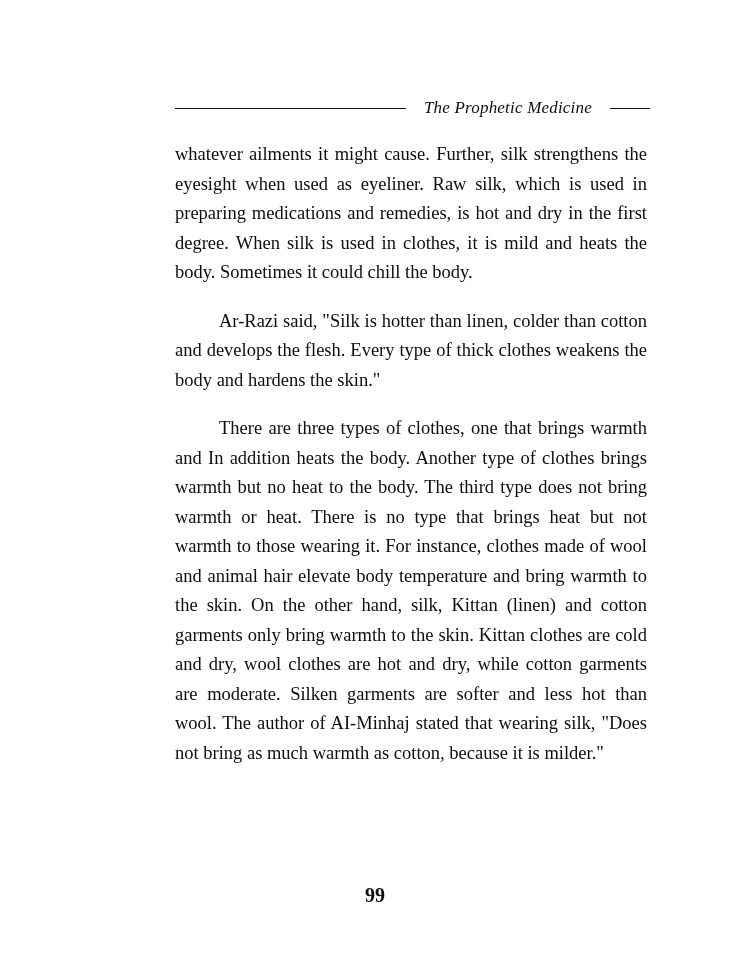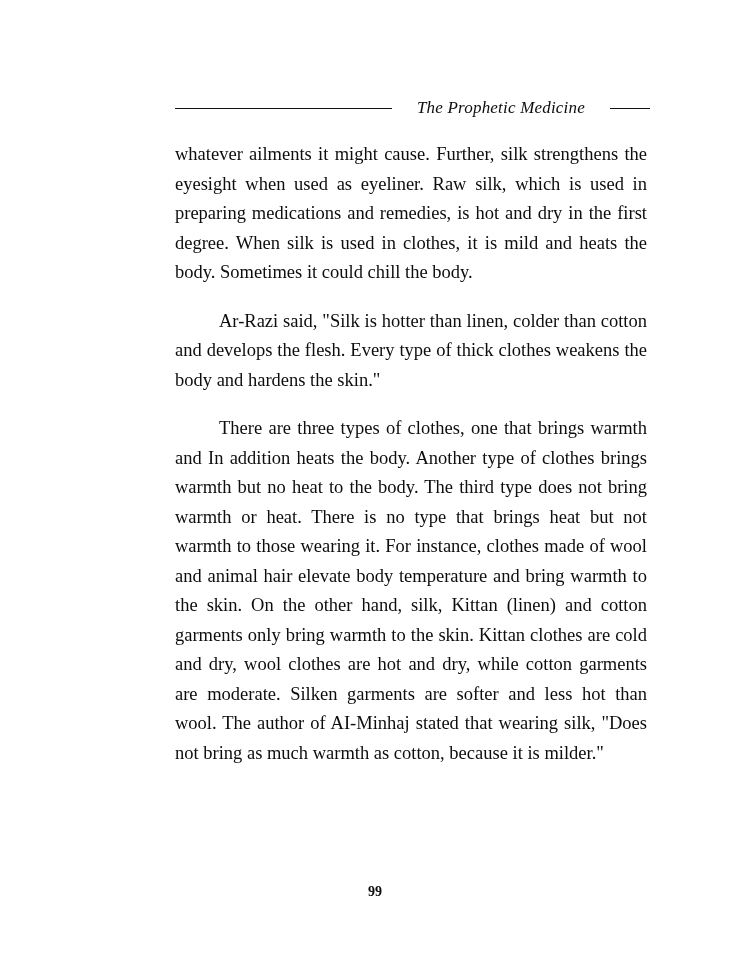--- a/index.html
+++ b/index.html
@@ -20,21 +20,21 @@
     height: 970px;
     box-sizing: border-box;
   }
   .running-head {
     position: absolute;
     top: 98px;
     left: 175px;
     width: 475px;
     display: flex;
     align-items: center;
-    gap: 25px;
+    gap: 18px;
   }
   .rule {
     height: 1px;
     background: #111;
     flex: 1 1 auto;
   }
   .rule-left {
     flex: 1 1 auto;
   }
   .rule-right {
@@ -65,21 +65,21 @@
   }
   .body-text p:last-child {
     margin-bottom: 0;
   }
   .page-number {
     position: absolute;
     top: 884px;
     left: 0;
     width: 750px;
     text-align: center;
-    font-size: 14px;
+    font-size: 20px;
     font-weight: bold;
     font-family: "Liberation Serif", serif;
   }
 </style>
 </head>
 <body>
 
 <div class="page">
 
   <div class="running-head">

